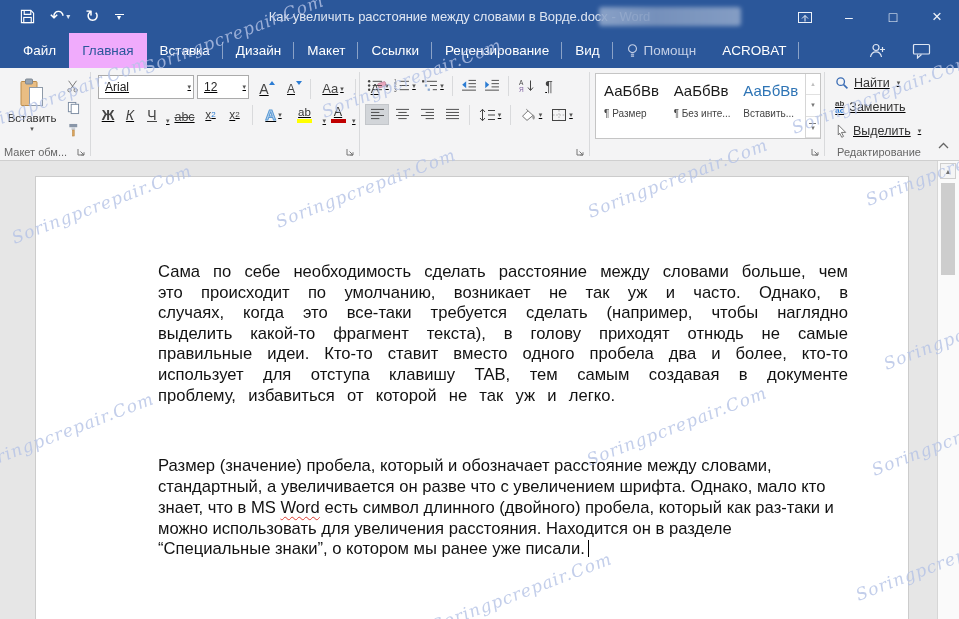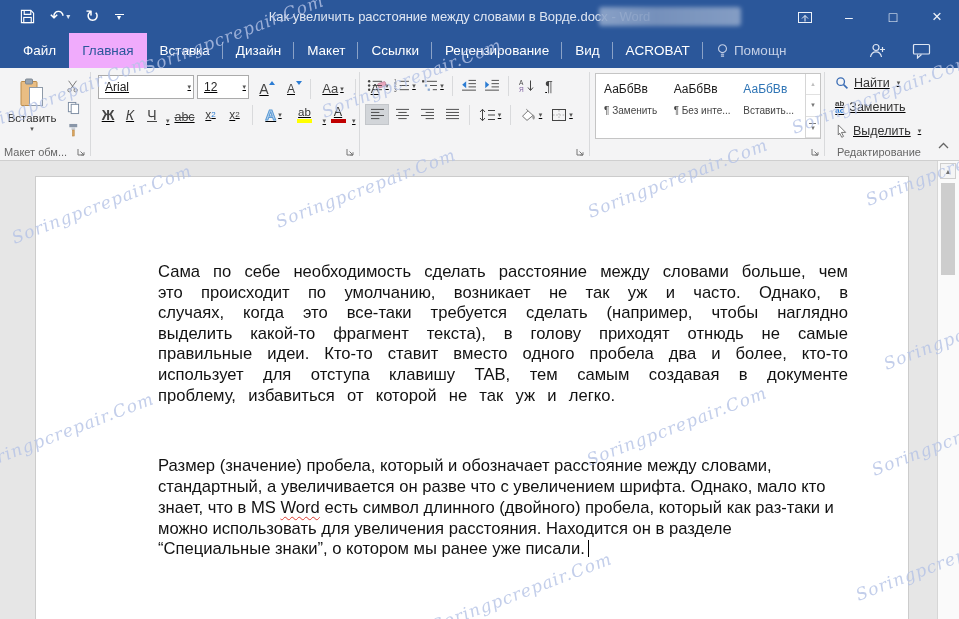--- a/index.html
+++ b/index.html
@@ -86,21 +86,21 @@
           border-right:3.5px solid transparent;border-bottom:4.5px solid #2b7cd3;}
   .tri-dn{position:absolute;top:2px;right:0;width:0;height:0;border-left:3.5px solid transparent;
           border-right:3.5px solid transparent;border-top:4.5px solid #2b7cd3;}
   .fontAz{font-size:14px;width:24px;height:21px;font-weight:500;}
   .eraser{position:absolute;top:1px;right:-2px;}
 
   
   .gallery{position:absolute;left:5px;top:5px;width:224px;height:64px;background:#fff;
            border:1px solid #c5c5c5;display:flex;}
   .style-item{width:66px;padding:8px 0 0 8px;cursor:pointer;}
-  .style-item .sample{font-size:12px;color:#1a1a1a;white-space:nowrap;display:block;}
+  .style-item .sample{font-size:15px;color:#1a1a1a;white-space:nowrap;display:block;}
   .style-item.heading .sample{color:#2e74b5;}
   .style-item .sl{font-size:10px;color:#444;white-space:nowrap;display:block;margin-top:9px;}
   .gstrip{margin-left:auto;width:15px;border-left:1px solid #d6d6d6;display:flex;flex-direction:column;}
   .gs-btn{flex:1;background:#fff;border:none;border-bottom:1px solid #e1e1e1;font-size:6px;color:#777;
           cursor:pointer;display:flex;align-items:center;justify-content:center;flex-direction:column;padding:0;}
   .gs-btn .bar{width:7px;border-top:1px solid #777;margin-bottom:1px;}
 
   
   .edit-btn{display:flex;align-items:center;gap:5px;font-size:12.5px;color:#333;background:none;
             border:none;cursor:pointer;padding:0;font-family:inherit;white-space:nowrap;}
@@ -203,32 +203,32 @@
       </div>
     <div class="tab sep">
         <span>Ссылки</span>
       </div>
     <div class="tab sep">
         <span>Рецензирование</span>
       </div>
     <div class="tab sep">
         <span>Вид</span>
       </div>
-    <div class="tab sep">
-        <span>ACROBAT</span>
-      </div>
     <div class="tab assist">
       <span class="icn">
         <svg width="13" height="16" viewBox="0 0 13 17">
             <circle cx="6.5" cy="6" r="4.2" fill="none" stroke="#c3cfe6" stroke-width="1.2"></circle>
             <path d="M4.8 12h3.4M4.8 14h3.4" stroke="#c3cfe6" stroke-width="1.2"></path>
           </svg>
       </span>
       <span>Помощн</span>
     </div>
+    <div class="tab sep">
+        <span>ACROBAT</span>
+      </div>
     <div class="tab-icons">
       <span class="icn">
         <svg width="18" height="17" viewBox="0 0 18 17">
             <circle cx="8" cy="5.5" r="3" fill="none" stroke="#dfe6f2" stroke-width="1.2"></circle>
             <path d="M2.5 15c.6-3.6 2.6-5.2 5.5-5.2s4.9 1.6 5.5 5.2" fill="none" stroke="#dfe6f2" stroke-width="1.2"></path>
             <path d="M14.5 5v5M12 7.5h5" stroke="#dfe6f2" stroke-width="1.2"></path>
           </svg>
       </span>
       <span class="icn">
         <svg width="19" height="17" viewBox="0 0 19 17">
@@ -500,21 +500,21 @@
             <path d="M4.5 4.5L8 8M8 5.2V8H5.2" fill="none" stroke="#777"></path>
           </svg>
       </button>
     </div>
     <div class="gsep" style="left:589px;"></div>
 
     <div class="rgroup" style="left:590px;width:234px;">
       <div class="gallery">
         <div class="style-item">
           <span class="sample">АаБбВв</span>
-          <span class="sl">¶ Заменить</span>
+          <span class="sl">¶ Размер</span>
         </div>
         <div class="style-item">
           <span class="sample">АаБбВв</span>
           <span class="sl">¶ Без инте...</span>
         </div>
         <div class="style-item heading">
           <span class="sample">АаБбВв</span>
           <span class="sl">Вставить...</span>
         </div>
         <div class="gstrip">

